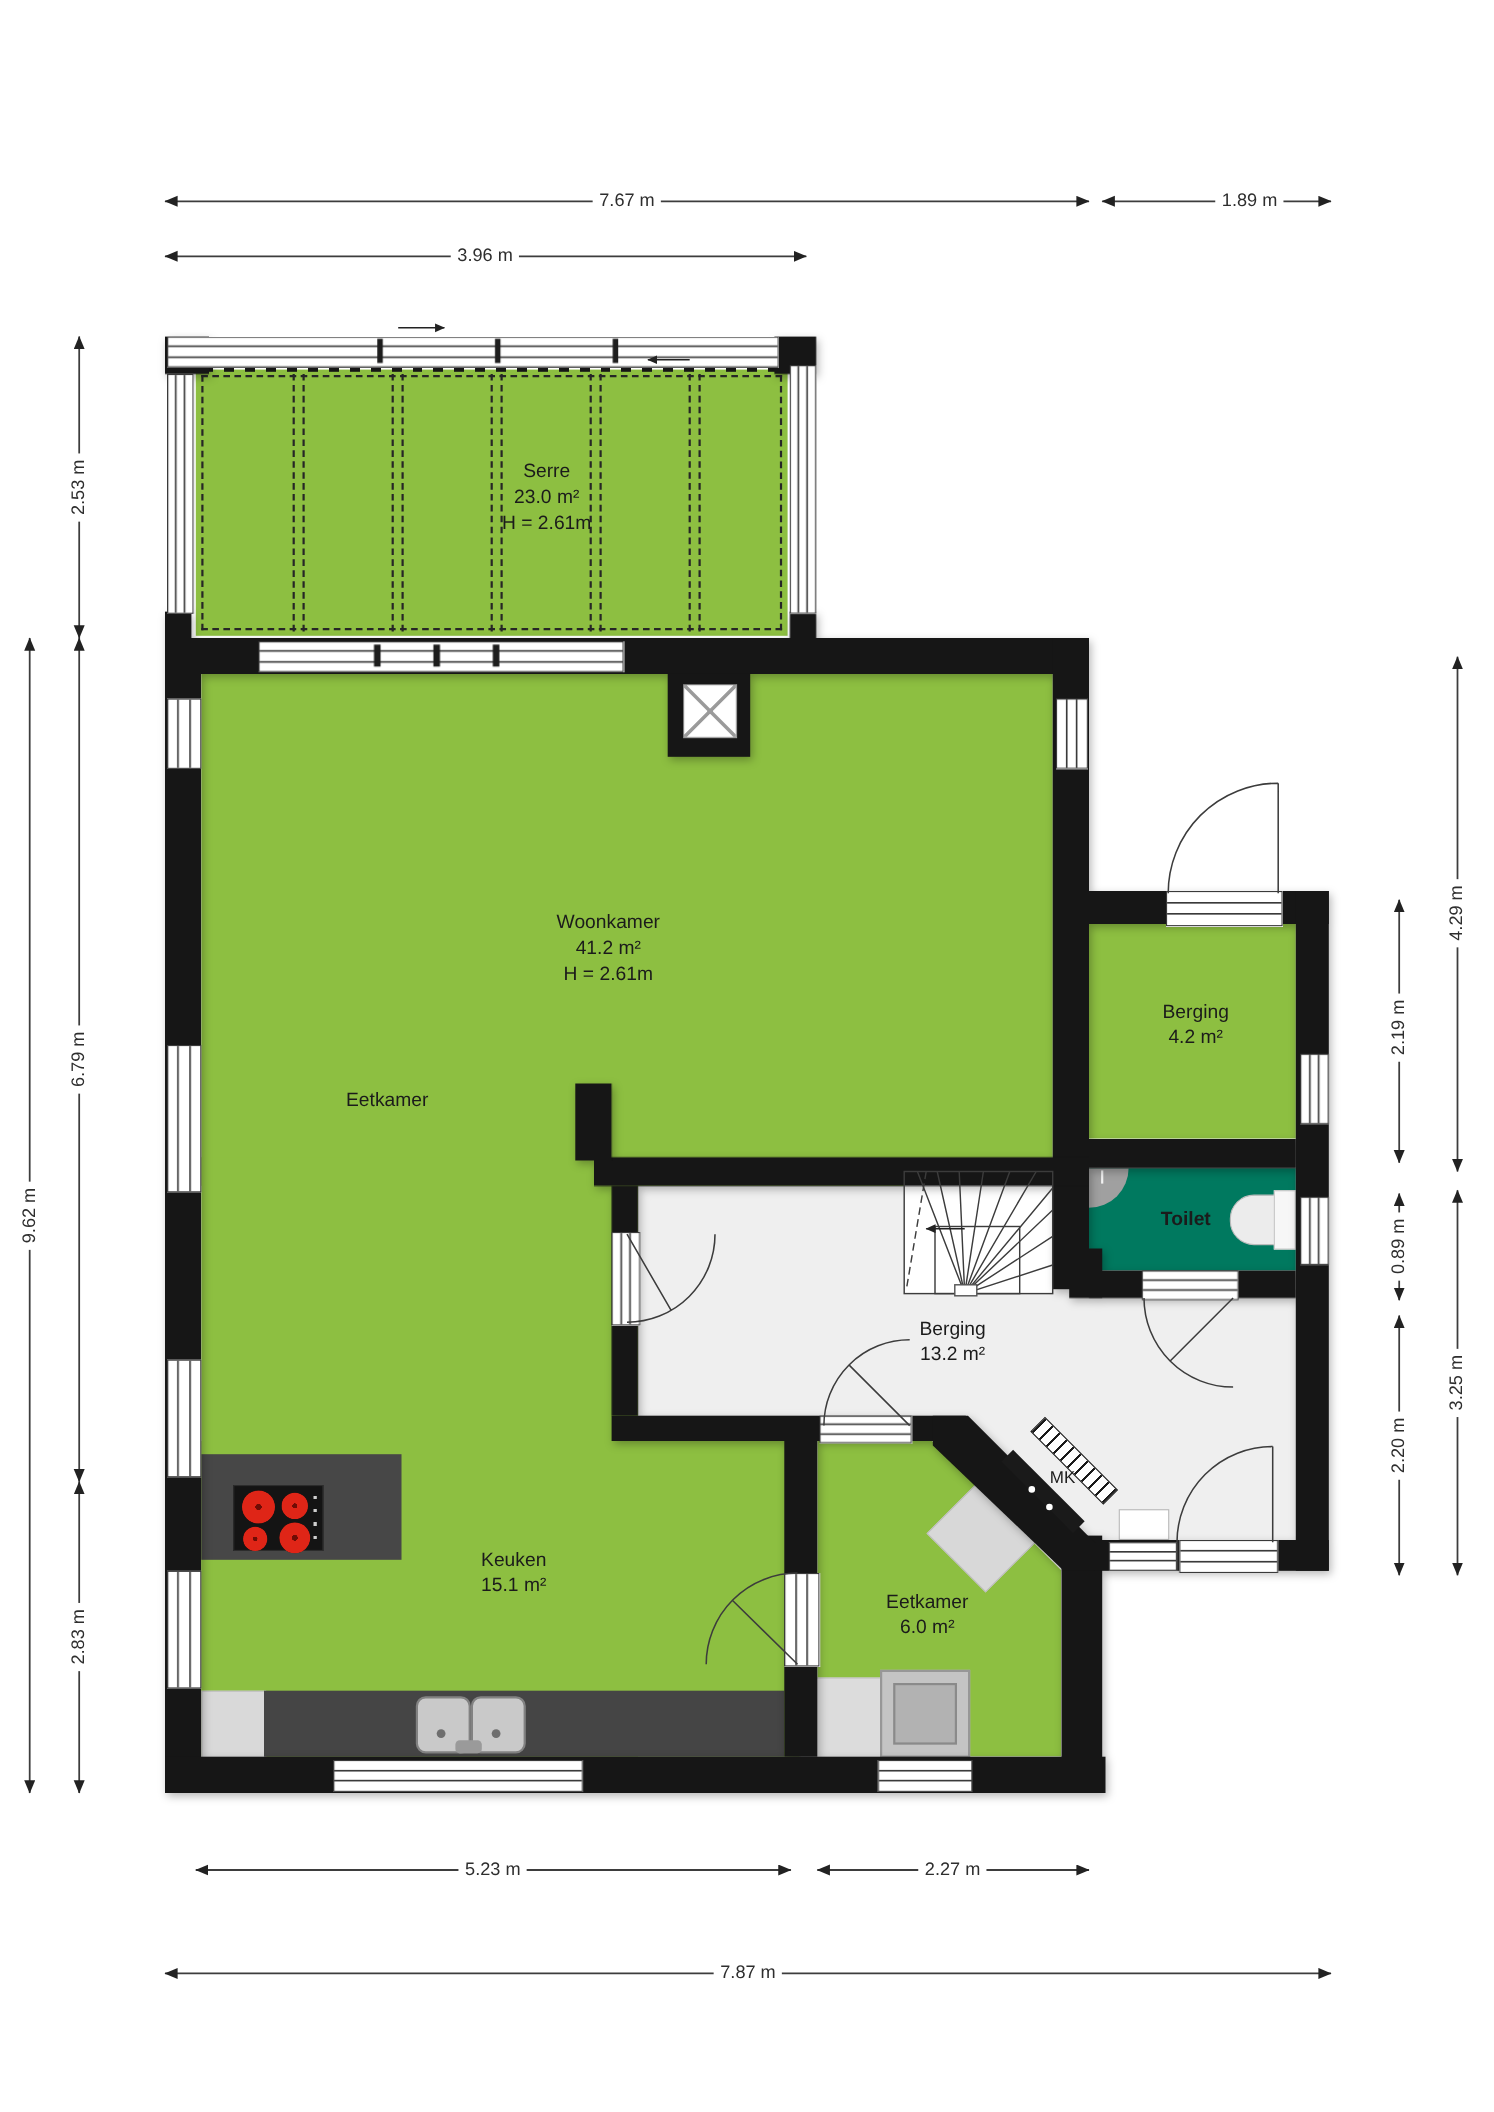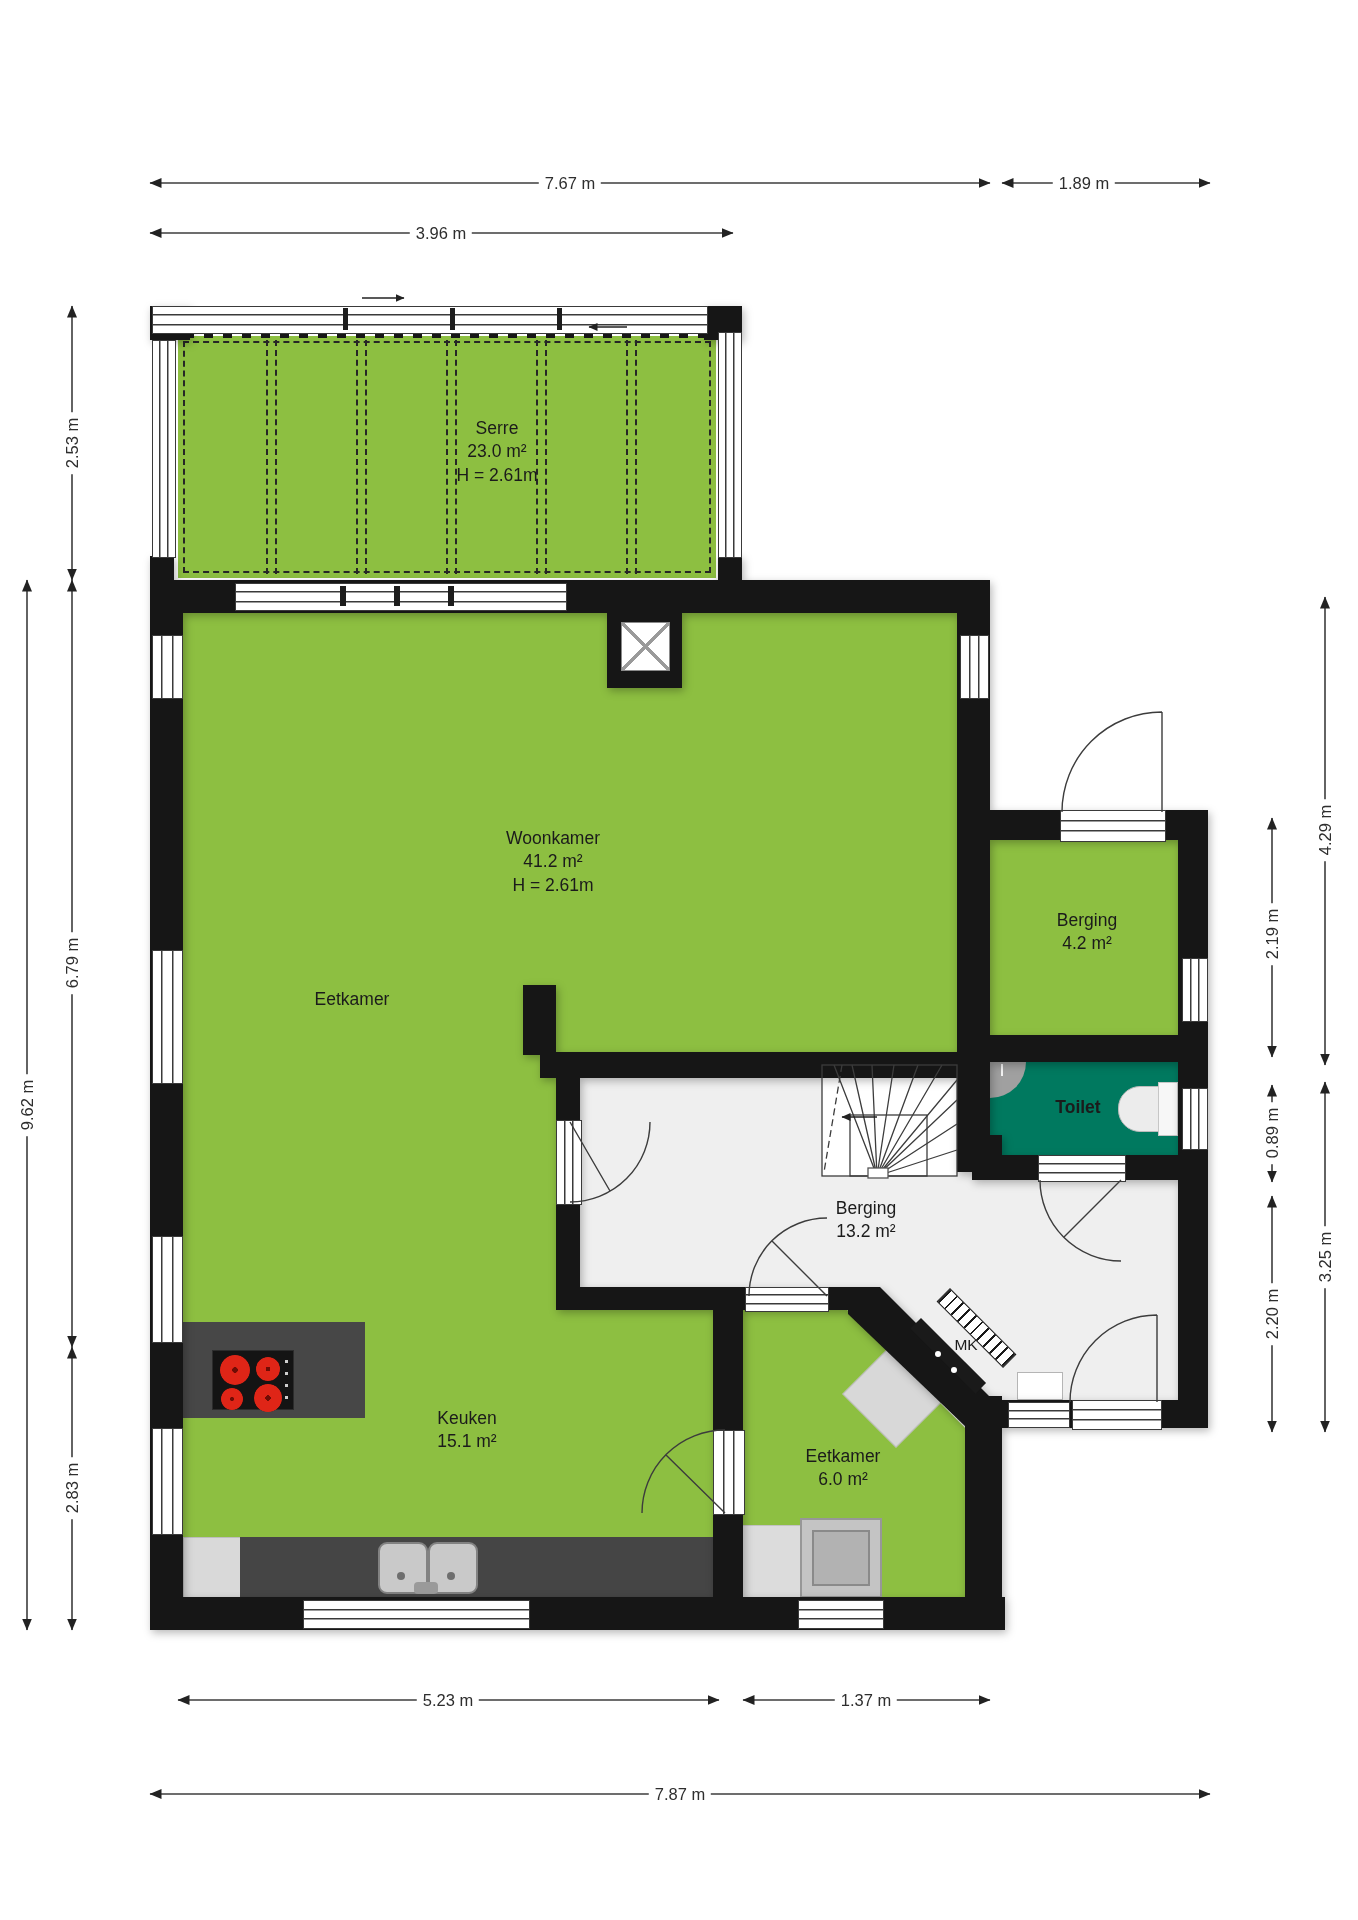--- a/index.html
+++ b/index.html
@@ -232,24 +232,24 @@
     <span>4.2 m²</span>
   </div>
   <div class="rlabel" style="left:1078px;top:1108px;font-weight:bold;">
     <span>Toilet</span>
   </div>
   <div class="rlabel" style="left:966px;top:1345px;font-size:15.5px;">
     <span>MK</span>
   </div>
 
   <div class="dim" style="left:570px;top:183px;">7.67 m</div>
-  <div class="dim" style="left:1084px;top:183px;">1.89 m</div>
+  <div class="dim" style="left:1136px;top:183px;">1.89 m</div>
   <div class="dim" style="left:441px;top:233px;">3.96 m</div>
   <div class="dim" style="left:448px;top:1700px;">5.23 m</div>
-  <div class="dim" style="left:866px;top:1700px;">1.37 m</div>
+  <div class="dim" style="left:866px;top:1700px;">2.27 m</div>
   <div class="dim" style="left:680px;top:1794px;">7.87 m</div>
   <div class="dimv" style="left:72px;top:443px;">2.53 m</div>
   <div class="dimv" style="left:27px;top:1105px;">9.62 m</div>
   <div class="dimv" style="left:72px;top:963px;">6.79 m</div>
   <div class="dimv" style="left:72px;top:1488px;">2.83 m</div>
   <div class="dimv" style="left:1325px;top:830px;">4.29 m</div>
   <div class="dimv" style="left:1325px;top:1257px;">3.25 m</div>
   <div class="dimv" style="left:1272px;top:934px;">2.19 m</div>
   <div class="dimv" style="left:1272px;top:1133px;">0.89 m</div>
   <div class="dimv" style="left:1272px;top:1314px;">2.20 m</div>

